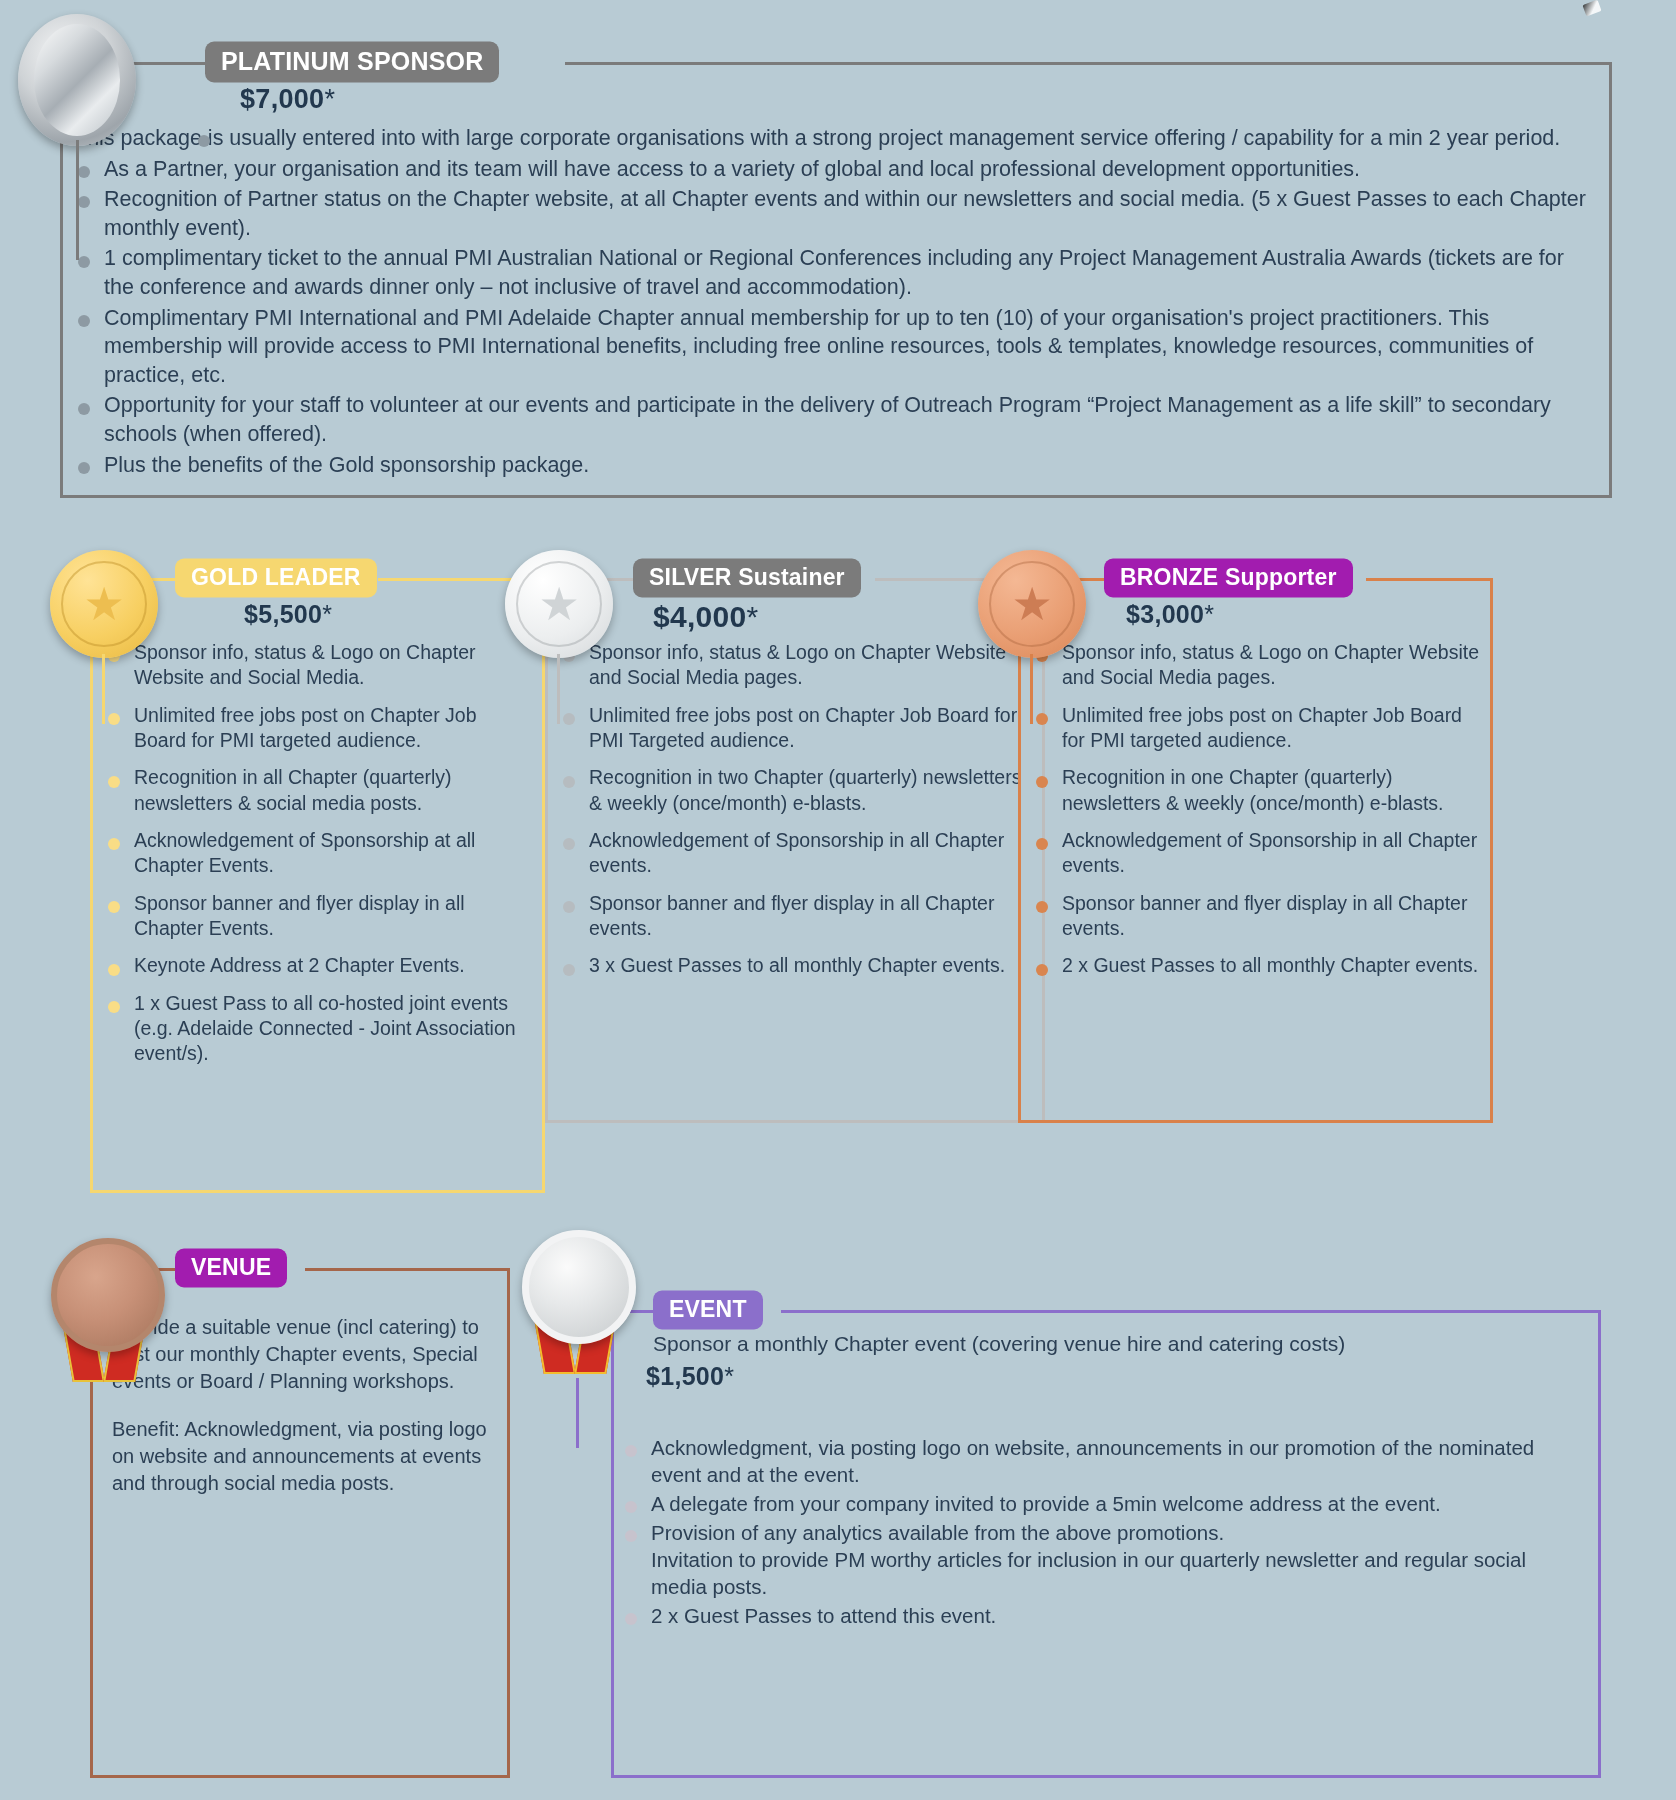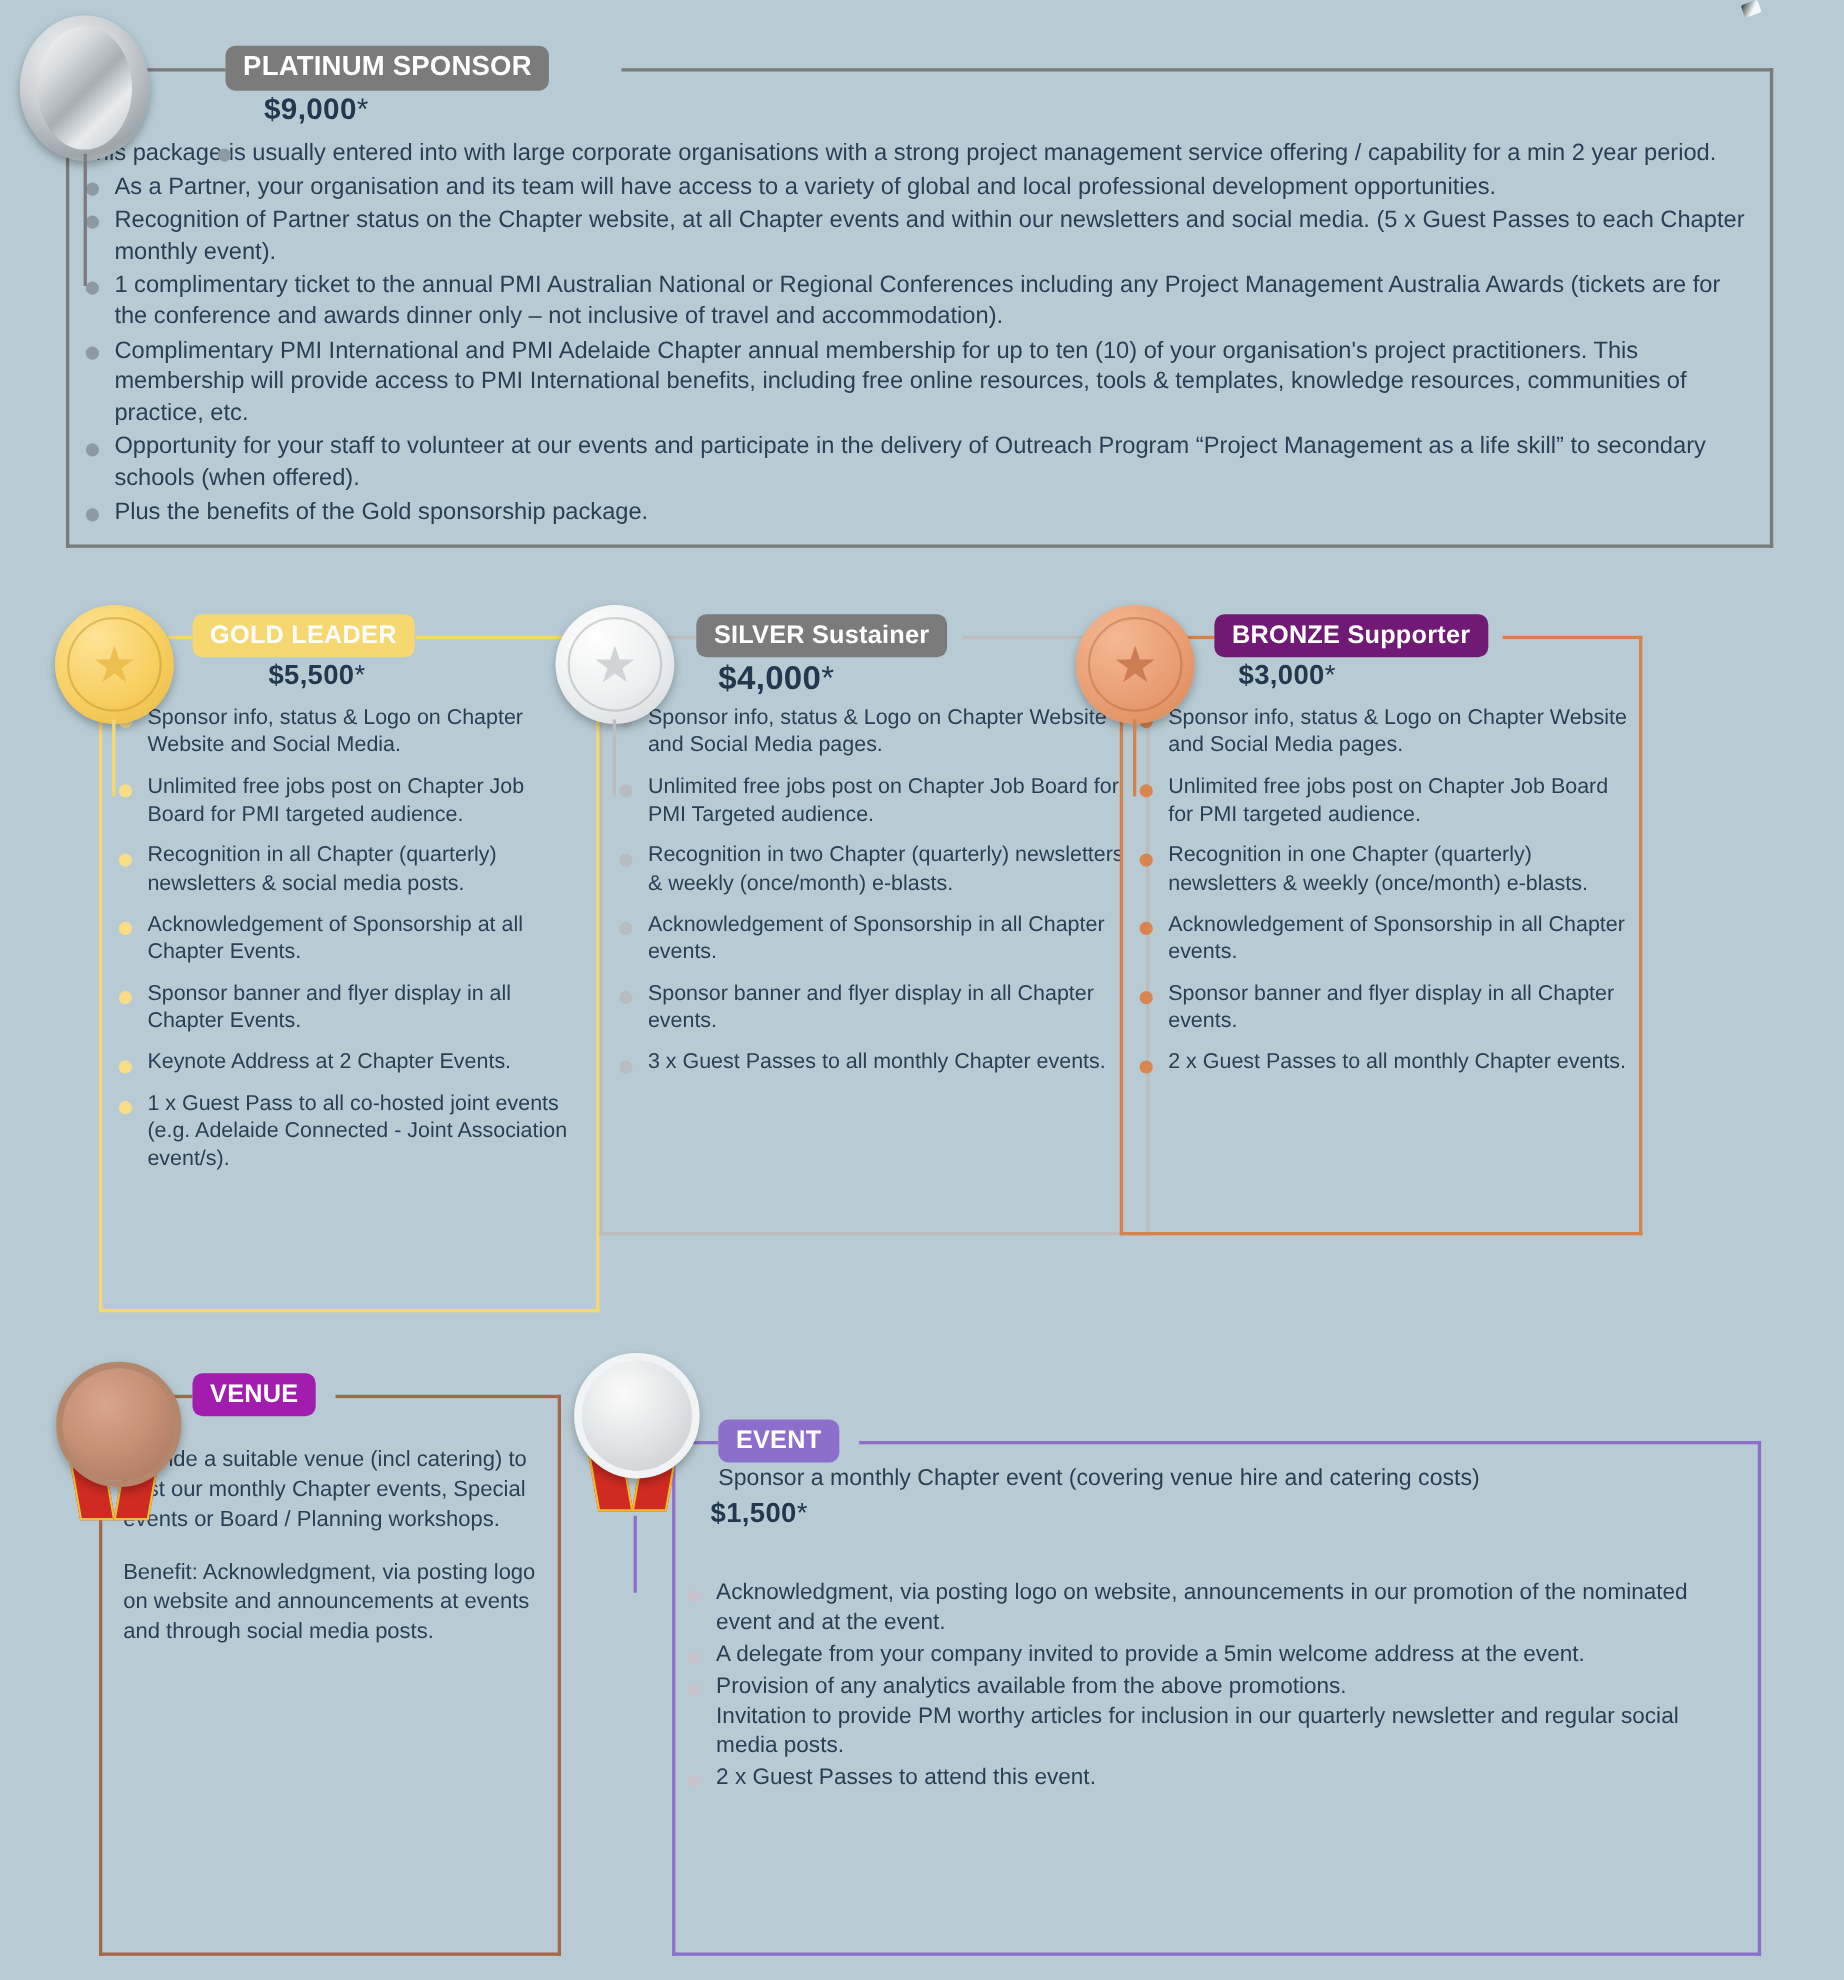--- a/index.html
+++ b/index.html
@@ -123,21 +123,21 @@
   #silver ul.bullets li:before{background:#b6bcc0;}
   #silver-badge{left:-40px;top:-28px;}
   #silver-badge .coin{background:radial-gradient(circle at 35% 28%,#ffffff 0%,#eceeef 55%,#d2d6d8 100%);}
   #silver-badge .ring{border:2px solid rgba(150,155,158,.4);}
   #silver-badge .star{color:#d0d4d6;}
 
   
   #bronze{left:1018px;top:578px;width:475px;height:545px;}
   #bronze .frame{border-color:#d9814a;}
   #bronze .rail{background:#d9814a;}
-  #bronze .title-pill{background:#701a75;left:86px;top:0;font-size:23px;}
+  #bronze .title-pill{background:#a21caf;left:86px;top:0;font-size:23px;}
   #bronze .price{left:108px;top:22px;font-size:25px;}
   #bronze ul.bullets{left:14px;top:62px;right:14px;font-size:19.5px;}
   #bronze ul.bullets li{margin-bottom:12px;}
   #bronze ul.bullets li:before{background:#d9854f;}
   #bronze-badge{left:-40px;top:-28px;}
   #bronze-badge .coin{background:radial-gradient(circle at 35% 28%,#f4b894 0%,#e99e73 55%,#d98757 100%);}
   #bronze-badge .ring{border:2px solid rgba(170,100,60,.4);}
   #bronze-badge .star{color:#cd7d54;}
 
   
@@ -193,21 +193,21 @@
       <div class="inner-oval"></div>
     </div>
     <div class="stem" style="left:58px;top:126px;height:120px;"></div>
   </div>
 
   <div class="panel" id="platinum">
     <div class="rail" style="left:0;width:145px;"></div>
     <div class="rail" style="left:505px;right:0;"></div>
     <div class="frame"></div>
     <div class="title-pill">PLATINUM SPONSOR</div>
-    <div class="price"><span>$9,000</span><span class="star">*</span></div>
+    <div class="price"><span>$7,000</span><span class="star">*</span></div>
     <ul class="bullets">
       <li class="indent">
           <span class="cont">This package is usually entered into with large corporate organisations with a strong project management service offering / capability for a min 2 year period.</span>
         </li>
       <li>As a Partner, your organisation and its team will have access to a variety of global and local professional development opportunities.</li>
       <li>Recognition of Partner status on the Chapter website, at all Chapter events and within our newsletters and social media. (5 x Guest Passes to each Chapter monthly event).</li>
       <li>1 complimentary ticket to the annual PMI Australian National or Regional Conferences including any Project Management Australia Awards (tickets are for the conference and awards dinner only – not inclusive of travel and accommodation).</li>
       <li>Complimentary PMI International and PMI Adelaide Chapter annual membership for up to ten (10) of your organisation's project practitioners. This membership will provide access to PMI International benefits, including free online resources, tools &amp; templates, knowledge resources, communities of practice, etc.</li>
       <li>Opportunity for your staff to volunteer at our events and participate in the delivery of Outreach Program “Project Management as a life skill” to secondary schools (when offered).</li>
       <li>Plus the benefits of the Gold sponsorship package.</li>

